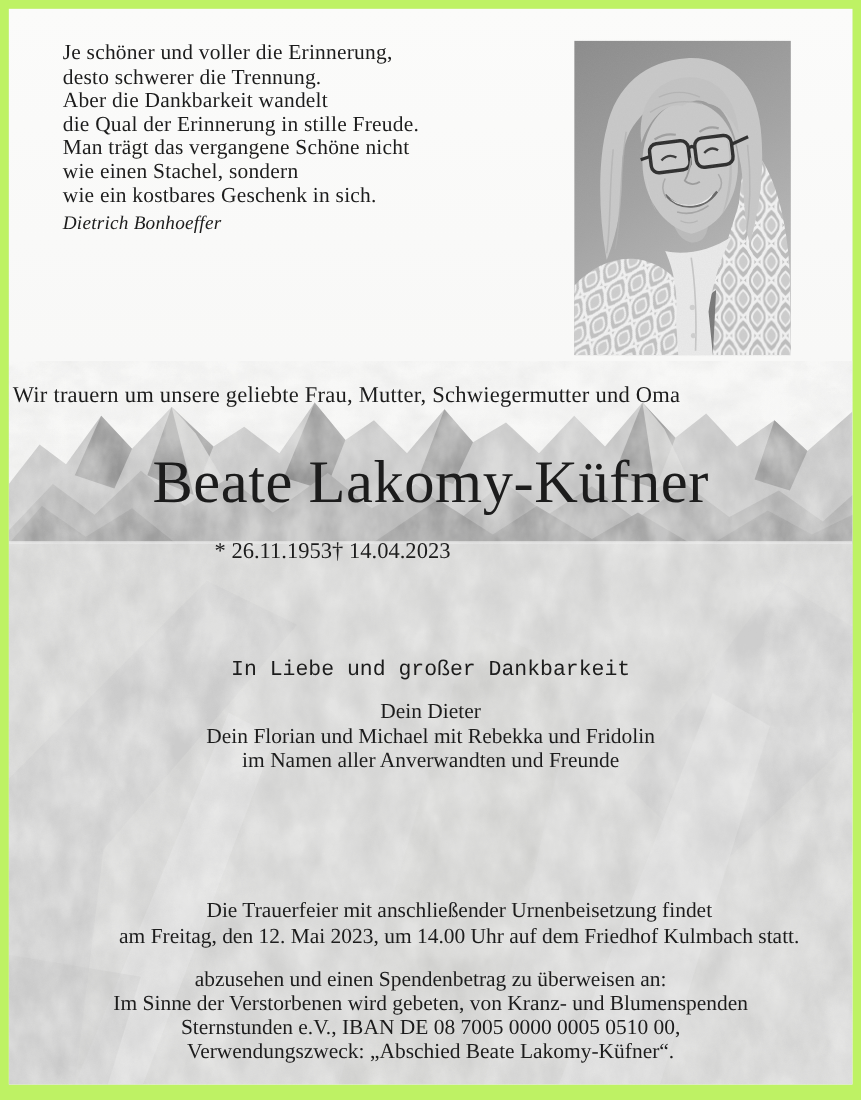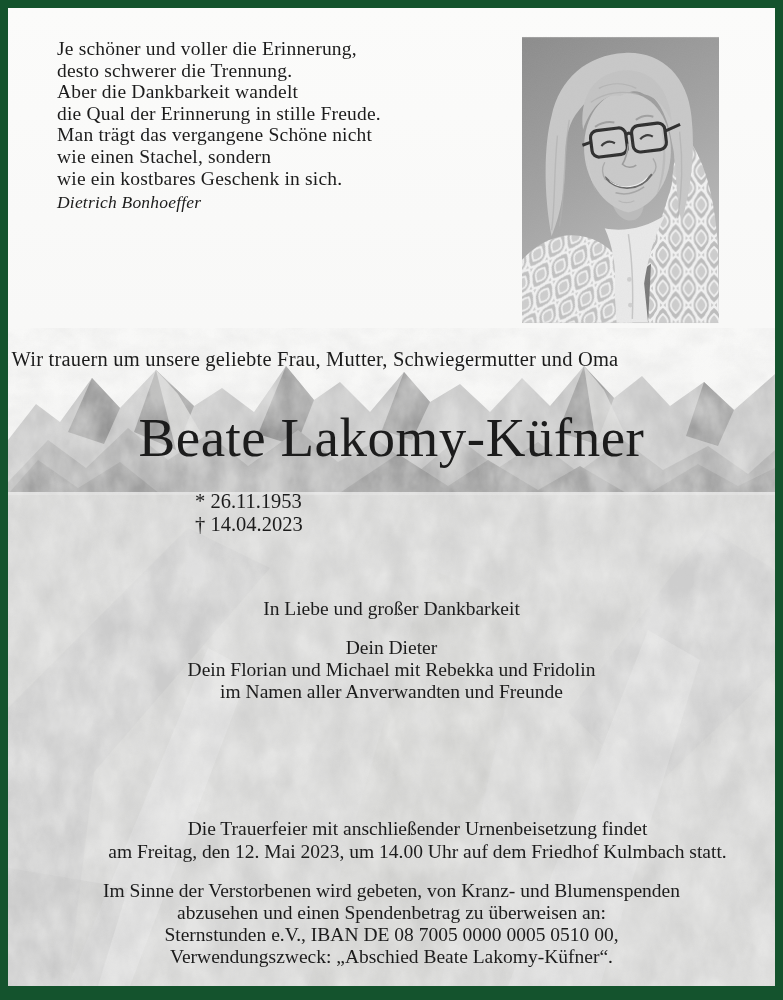--- a/index.html
+++ b/index.html
@@ -1,18 +1,18 @@
 <!DOCTYPE html>
 <html><head>
 <meta charset="utf-8">
 <style>
   html,body { margin:0; padding:0; background:#3a3a3a; }
   .frame {
     position:relative; width:783px; height:1000px;
-    background:#14532d; margin:0 auto; overflow:hidden;
+    background:#bef264; margin:0 auto; overflow:hidden;
     font-family:"Liberation Serif","DejaVu Serif",serif;
     color:#1c1c1c;
   }
   .content {
     position:absolute; left:8px; top:8px; width:767px; height:978px;
     background:#f1f1f0; overflow:hidden;
   }
   .bg-svg { position:absolute; left:0; top:0; width:767px; height:978px; display:block; }
   .block { position:absolute; }
 
@@ -22,23 +22,23 @@
 
   .photo { left:514px; top:28px; width:197px; height:288px; }
   .photo svg { display:block; width:197px; height:288px; }
 
   .mourning { top:340px; left:0; width:614px; text-align:center; font-size:20.5px; letter-spacing:0.2px; }
 
   .name { top:400px; left:0; width:767px; text-align:center;
           font-size:55px; line-height:60px; font-weight:400; letter-spacing:0.5px; margin:0; }
 
   .dates { top:482px; left:187px; width:382px; display:flex; 
-           font-size:20.5px;flex-direction:column; }
-
-  .gratitude  { top:590px; left:0; width:767px; text-align:center; font-size:19.5px; }
+           font-size:20.5px; }
+
+  .gratitude  { top:590px; left:0; width:767px; text-align:center; font-size:19.5px;font-family:Liberation Mono, monospace; }
   .signatures { top:629px; left:0; width:767px; text-align:center; font-size:19.5px; line-height:22px; }
   .funeral    { top:809px; left:0; width:767px; text-align:center; font-size:19.5px; line-height:23px;padding-left:26px; }
   .donation   { top:872px; left:0; width:767px; text-align:center; font-size:19.5px; line-height:22px; }
 </style>
 </head>
 <body>
 
 <div class="frame">
   <div class="content">
 
@@ -212,20 +212,20 @@
       <div>Dein Florian und Michael mit Rebekka und Fridolin</div>
       <div>im Namen aller Anverwandten und Freunde</div>
     </div>
 
     <div class="block funeral">
       <div>Die Trauerfeier mit anschließender Urnenbeisetzung findet</div>
       <div>am Freitag, den 12. Mai 2023, um 14.00 Uhr auf dem Friedhof Kulmbach statt.</div>
     </div>
 
     <div class="block donation">
+      <div>abzusehen und einen Spendenbetrag zu überweisen an:</div>
       <div>Im Sinne der Verstorbenen wird gebeten, von Kranz- und Blumenspenden</div>
-      <div>abzusehen und einen Spendenbetrag zu überweisen an:</div>
       <div>Sternstunden e.V., IBAN DE 08 7005 0000 0005 0510 00,</div>
       <div>Verwendungszweck: „Abschied Beate Lakomy-Küfner“.</div>
     </div>
 
   </div>
 </div>
 
 </body></html>

